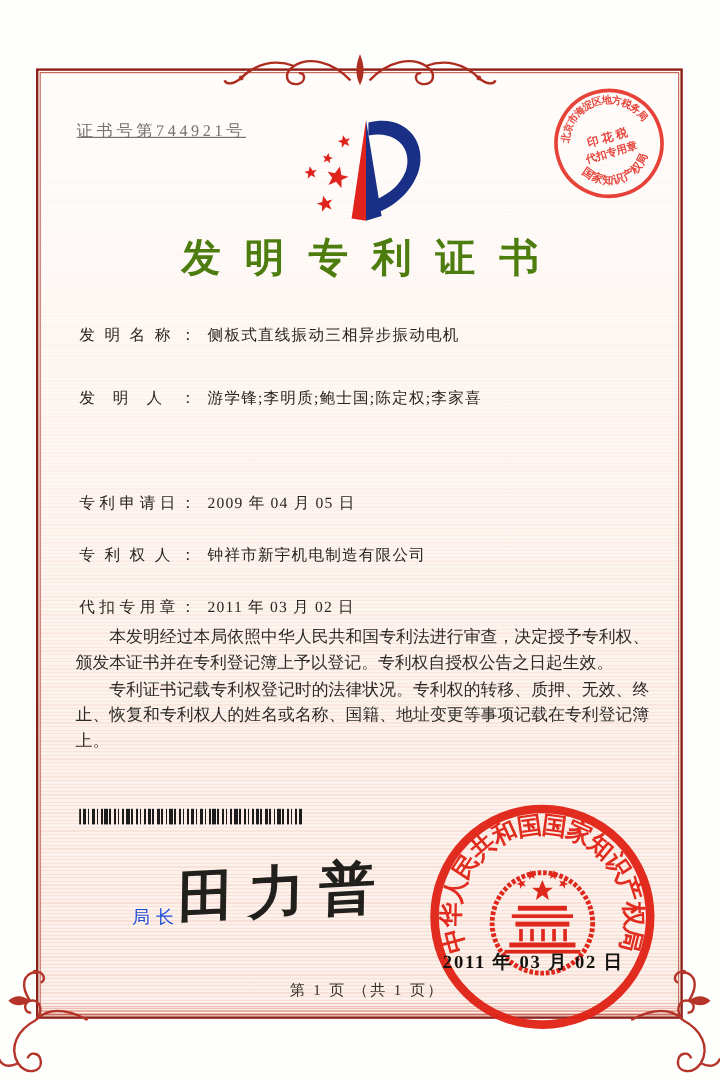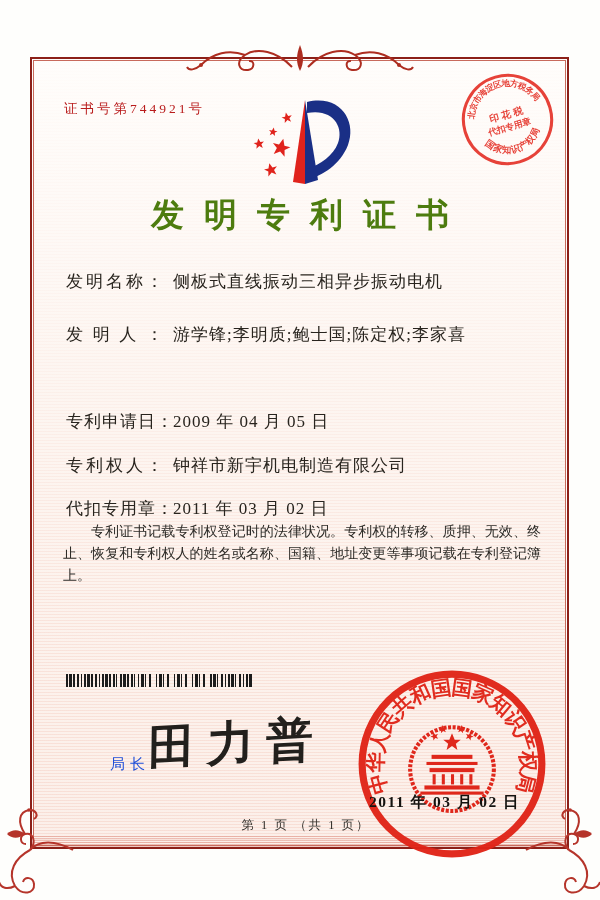--- a/index.html
+++ b/index.html
@@ -16,28 +16,28 @@
     background:repeating-linear-gradient(0deg, rgba(197,62,42,0.28) 0 1px, rgba(253,238,233,0.25) 1px 2px);}
   .frame{position:absolute;left:30px;top:57px;width:535px;height:788px;border:2px solid #8c2018;}
   .frame::after{content:"";position:absolute;inset:1px;border:1px solid #c86a5c;}
 
   .ornament{position:absolute;pointer-events:none;}
   .orn-top{left:185px;top:41px;width:230px;height:34px;}
   .orn-br{left:522px;top:806px;width:80px;height:95px;}
   .orn-bl{left:-3px;top:806px;width:80px;height:95px;transform:scaleX(-1);}
 
   
-  .cert-no{position:absolute;left:64px;top:100px;font-size:13.5px;letter-spacing:3px;color:#b91c1c;}
+  .cert-no{position:absolute;left:64px;top:100px;font-size:13.5px;letter-spacing:3px;color:#737373;text-decoration:underline;}
   .logo{position:absolute;left:243px;top:92px;width:116px;height:100px;}
   .tax-stamp{position:absolute;left:459px;top:71px;width:97px;height:97px;transform:rotate(-16deg);opacity:0.93;}
   .title{position:absolute;left:0;right:0;top:193px;text-align:center;font-size:33px;font-weight:bold;
     letter-spacing:20px;text-indent:20px;color:#4d7c0f;}
 
   
-  .field-row{position:absolute;left:66px;font-size:17px;letter-spacing:1px;white-space:nowrap;color:#28241e;}
+  .field-row{position:absolute;left:66px;font-size:13px;letter-spacing:1px;white-space:nowrap;color:#28241e;}
   .flabel{display:inline-block;width:98px;text-align:justify;text-align-last:justify;vertical-align:top;}
   .fvalue{margin-left:9px;}
   .row0{top:270px}.row1{top:323px}.row2{top:367px}.row3{top:410px}.row4{top:454px}.row5{top:497px}
 
   
   .body-text{position:absolute;left:63px;top:521px;width:478px;font-size:14px;line-height:21.8px;
     text-align:justify;color:#2c2a26;}
   .body-text p{margin:0;text-indent:2em;}
 
   
@@ -141,20 +141,21 @@
     <span class="flabel">专利申请日：</span><span class="fvalue">2009 年 04 月 05 日</span>
   </div>
   <div class="field-row row4">
     <span class="flabel">专利权人：</span><span class="fvalue">钟祥市新宇机电制造有限公司</span>
   </div>
   <div class="field-row row5">
     <span class="flabel">代扣专用章：</span><span class="fvalue">2011 年 03 月 02 日</span>
   </div>
 
   <div class="body-text">
+    <p>本发明经过本局依照中华人民共和国专利法进行审查，决定授予专利权、颁发本证书并在专利登记簿上予以登记。专利权自授权公告之日起生效。</p>
     <p>专利证书记载专利权登记时的法律状况。专利权的转移、质押、无效、终止、恢复和专利权人的姓名或名称、国籍、地址变更等事项记载在专利登记簿上。</p>
   </div>
 
   <div class="barcode"></div>
 
   <div class="director">局长</div>
   <div class="signature">田力普</div>
 
   <svg class="seal" viewBox="0 0 190 190" xmlns:xlink="http://www.w3.org/1999/xlink">
     <defs>

